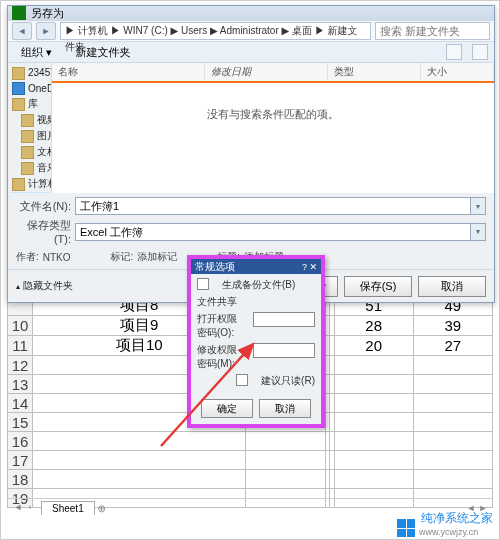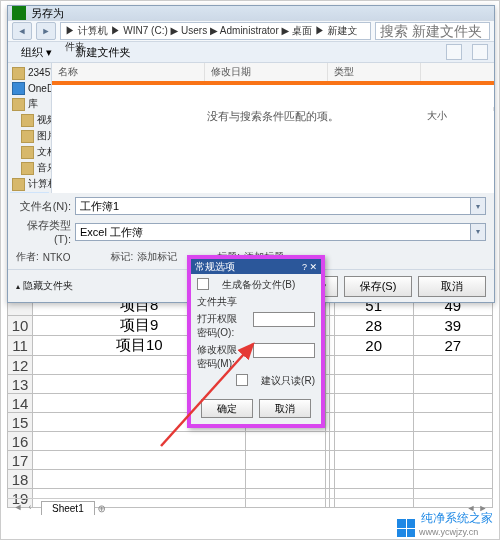--- a/index.html
+++ b/index.html
@@ -3,34 +3,34 @@
 <meta charset="utf-8">
 <style>
 html,body{margin:0;padding:0;font-family:"Microsoft YaHei","SimSun",sans-serif;font-size:11px;color:#000;background:#fff}
 .page{width:500px;height:540px;position:relative;background:#fff;overflow:hidden;border:1px solid #ccc;box-sizing:border-box}
 .dialog{position:absolute;left:6px;top:4px;width:486px;height:296px;background:#eef1f4;border:1px solid #8aa0b8;box-shadow:0 2px 6px rgba(0,0,0,0.25)}
 .titlebar{height:14px;background:linear-gradient(#d8e4f0,#cdd9e7);display:flex;align-items:center;padding:0 4px;font-size:11px}
 .titlebar .xicon{width:14px;height:14px;background:#107c10;margin-right:5px}
 .navbar{height:20px;background:#f5f8fb;display:flex;align-items:center;border-top:1px solid #cfd8e3;border-bottom:1px solid #cfd8e3;padding:0 4px;gap:4px}
 .navbar .navarrow{width:18px;height:16px;background:#e3ebf4;border:1px solid #b6c4d5;border-radius:2px;display:flex;align-items:center;justify-content:center;font-size:9px;color:#5a728e}
 .navbar .crumb{flex:1;background:#fff;border:1px solid #b6c4d5;height:16px;line-height:16px;padding:0 4px;font-size:10px;color:#333}
-.navbar .search{width:105px;background:#fff;border:1px solid #b6c4d5;height:16px;line-height:16px;padding:0 4px;font-size:14px;color:#777}
+.navbar .search{width:105px;background:#fff;border:1px solid #b6c4d5;height:16px;line-height:16px;padding:0 4px;font-size:11px;color:#777}
 .toolbar{height:20px;background:#eaf0f7;display:flex;align-items:center;padding:0 6px;gap:10px;font-size:11px;border-bottom:1px solid #cfd8e3}
 .toolbar .btn{padding:1px 6px;border:1px solid transparent}
 .toolbar .spacer{flex:1}
 .toolbar .ico{width:14px;height:14px;border:1px solid #b6c4d5;background:#f5f8fb}
 .body{display:flex;height:130px}
 .sidebar{width:60px;background:#eef1f4;border-right:1px solid #cfd8e3;padding:2px 2px;overflow:hidden}
 .sidebar .item{display:flex;align-items:center;gap:3px;padding:1px 2px;font-size:10px;color:#222;white-space:nowrap}
 .sidebar .item .ic{width:11px;height:11px;background:#d7b86b;border:1px solid #b79a4f;flex-shrink:0}
 .sidebar .item.blue .ic{background:#3a8ad6;border-color:#2a6aa6}
 .sidebar .item.sel{background:#cfe4fb}
 .sidebar .indent{padding-left:11px}
 .list{flex:1;background:#fff;position:relative}
-.list .hdr{height:18px;display:flex;border-bottom:4px solid #f97316;background:#f6f6f6;font-size:10px;color:#555}
+.list .hdr{height:18px;display:flex;border-bottom:2px solid #f97316;background:#f6f6f6;font-size:10px;color:#555}
 .list .hdr div{border-right:1px solid #e0e0e0;padding:2px 6px}
 .list .empty{text-align:center;color:#555;font-size:11px;margin-top:24px}
 .fields{padding:4px 8px 2px 8px}
 .frow{display:flex;align-items:center;margin-bottom:3px;font-size:11px}
 .frow .lbl{width:55px;text-align:right;padding-right:4px;color:#444}
 .frow .inp{flex:1;background:#fff;border:1px solid #97a8bd;height:16px;line-height:16px;padding:0 4px;font-size:11px}
 .frow .dd{width:14px;height:16px;border:1px solid #97a8bd;border-left:none;background:#e6ecf4;display:flex;align-items:center;justify-content:center;font-size:8px;color:#5a728e}
 .meta{display:flex;padding:0 8px 4px 8px;font-size:10px;color:#444;gap:40px}
 .meta .mcol{display:flex;align-items:center;gap:4px}
 .thumb{padding:0 8px 4px 70px;font-size:10px;color:#444;display:flex;align-items:center;gap:4px}
@@ -241,23 +241,23 @@
           </div>
           <div class="item ">
             <span class="ic"></span>
             <span>计算机</span>
           </div>
           <div class="item drive indent sel"></div>
         </div>
       <div class="list">
         <div class="hdr" id="list-hdr">
             <div style="width: 140px;">名称</div>
-            <div style="width: 110px;">修改日期</div>
+            <div style="width: 110px; font-style: italic;">修改日期</div>
             <div style="width: 80px;">类型</div>
-            <div style="width: 60px; margin-top: 44px;">大小</div>
+            <div style="width: 60px;">大小</div>
           </div>
         <div class="empty">没有与搜索条件匹配的项。</div>
       </div>
     </div>
     <div class="fields">
       <div class="frow">
         <div class="lbl">文件名(N):</div>
         <div class="inp">工作簿1</div>
         <div class="dd">▾</div>
       </div>

